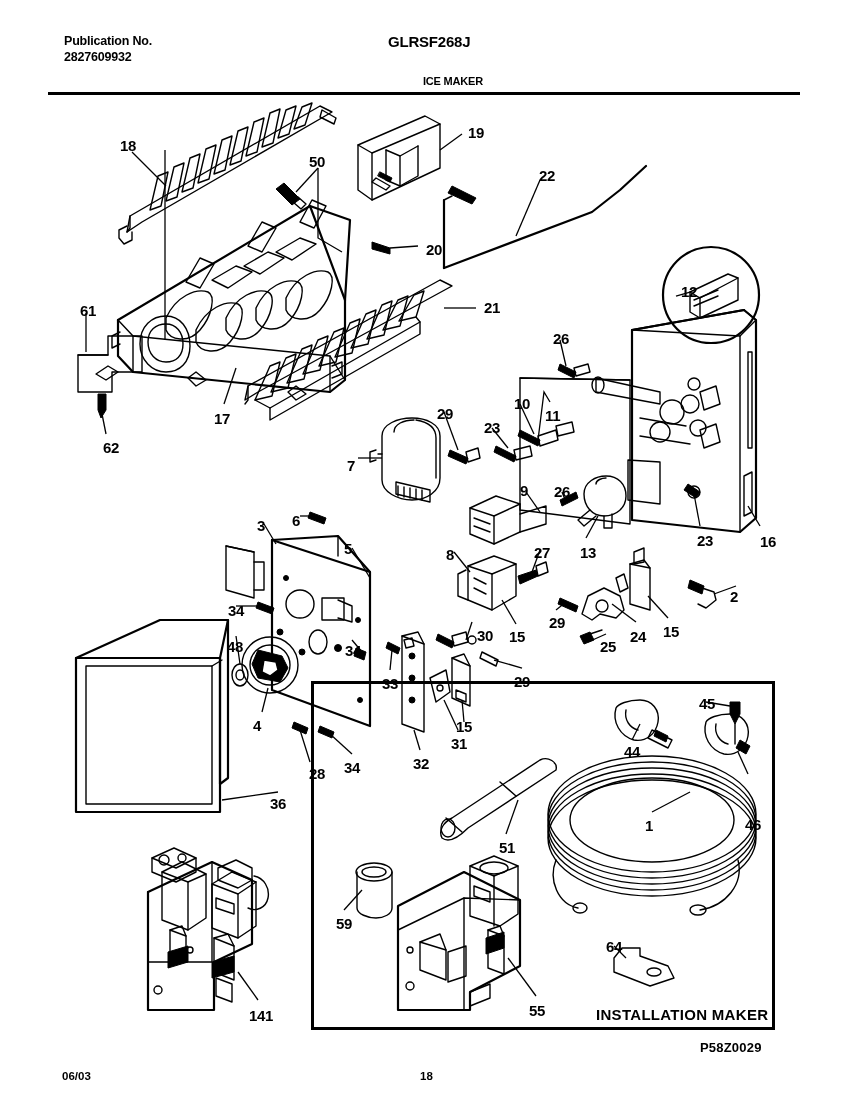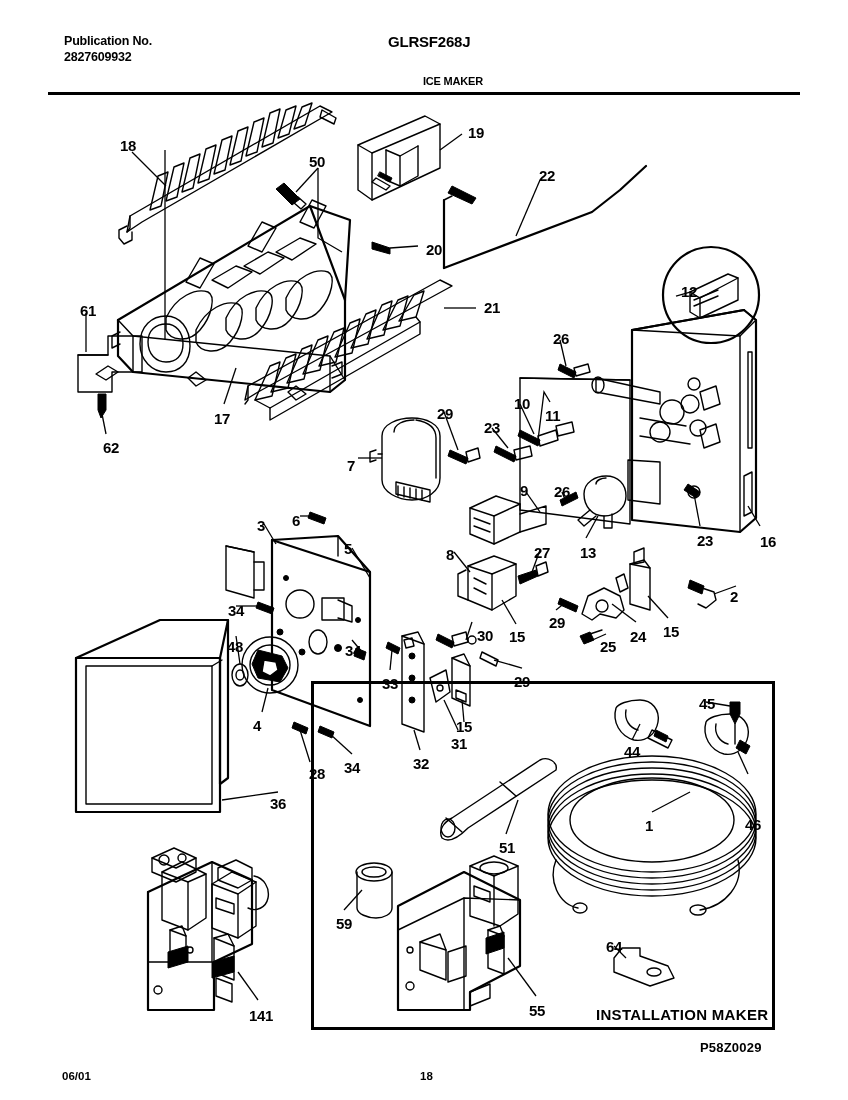--- a/index.html
+++ b/index.html
@@ -627,17 +627,17 @@
       <div class="callout" style="left: 499px; top: 840px;">51</div>
       <div class="callout" style="left: 529px; top: 1003px;">55</div>
       <div class="callout" style="left: 336px; top: 916px;">59</div>
       <div class="callout" style="left: 309px; top: 154px;">50</div>
       <div class="callout" style="left: 80px; top: 303px;">61</div>
       <div class="callout" style="left: 103px; top: 440px;">62</div>
       <div class="callout" style="left: 606px; top: 939px;">64</div>
       <div class="callout" style="left: 249px; top: 1008px;">141</div>
     </div>
 
-  <div id="footer-date">06/01</div>
+  <div id="footer-date">06/03</div>
   <div id="footer-page">18</div>
   <div id="drawing-code">P58Z0029</div>
 
 </div>
 
 </body></html>

